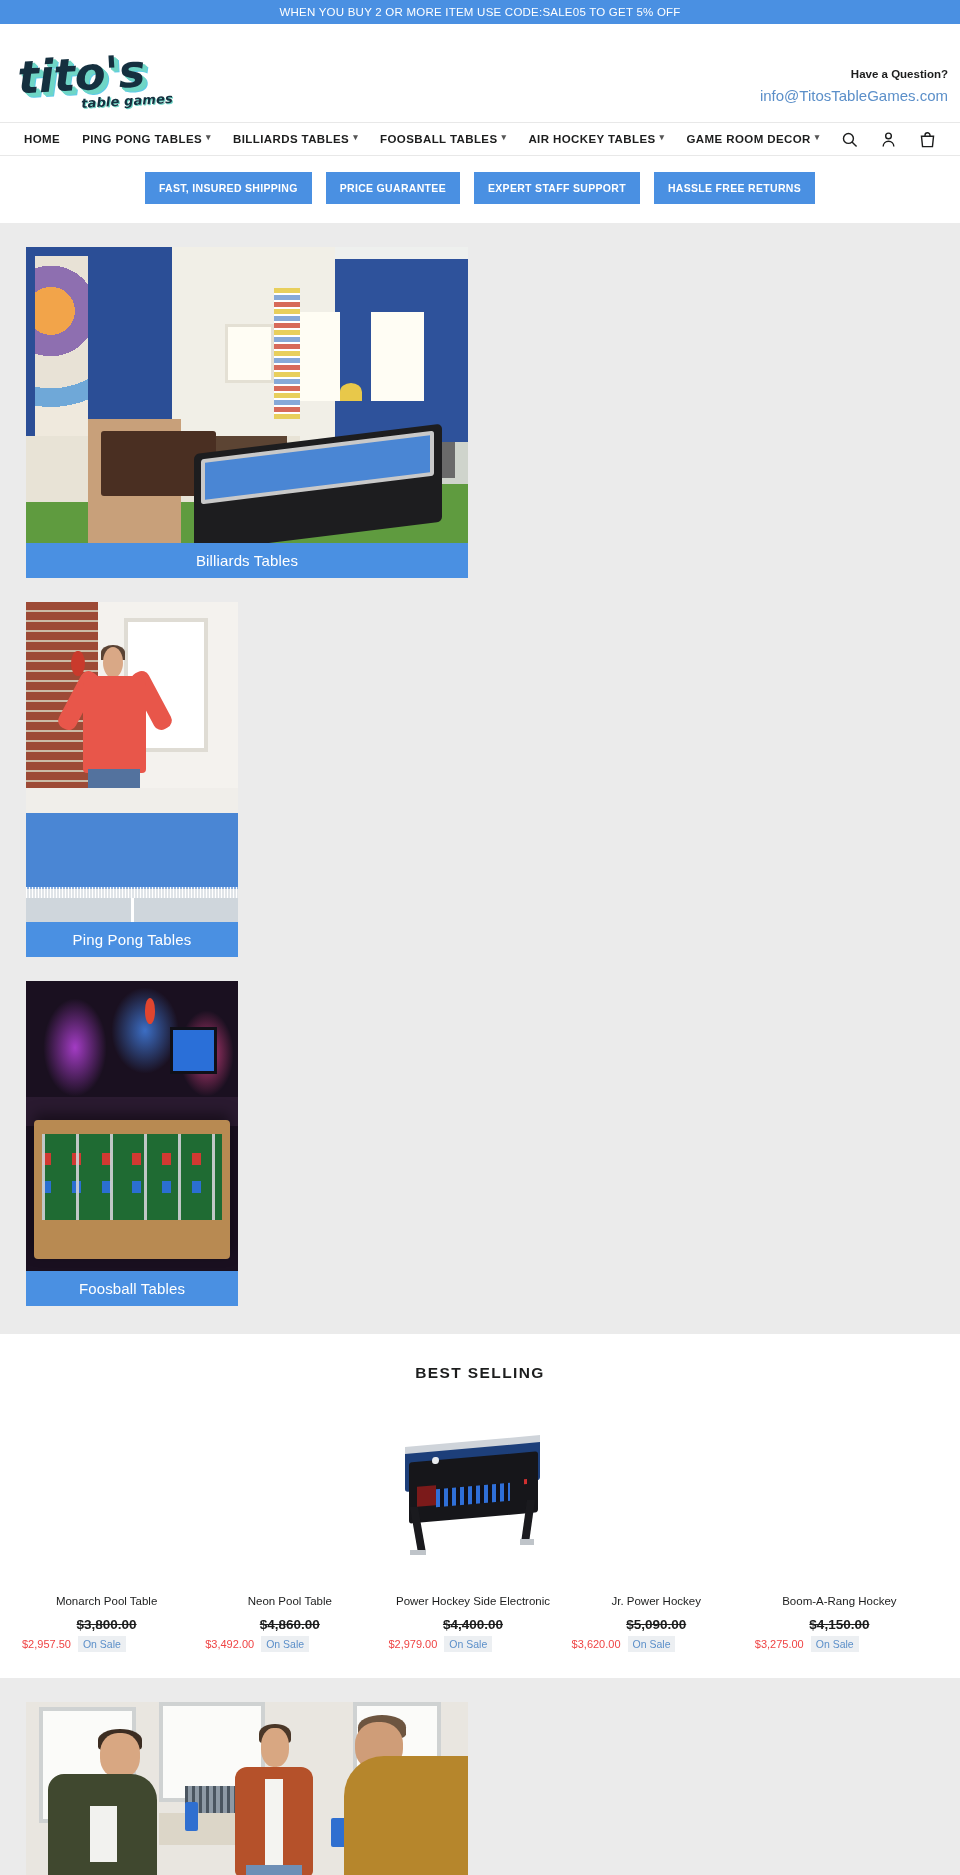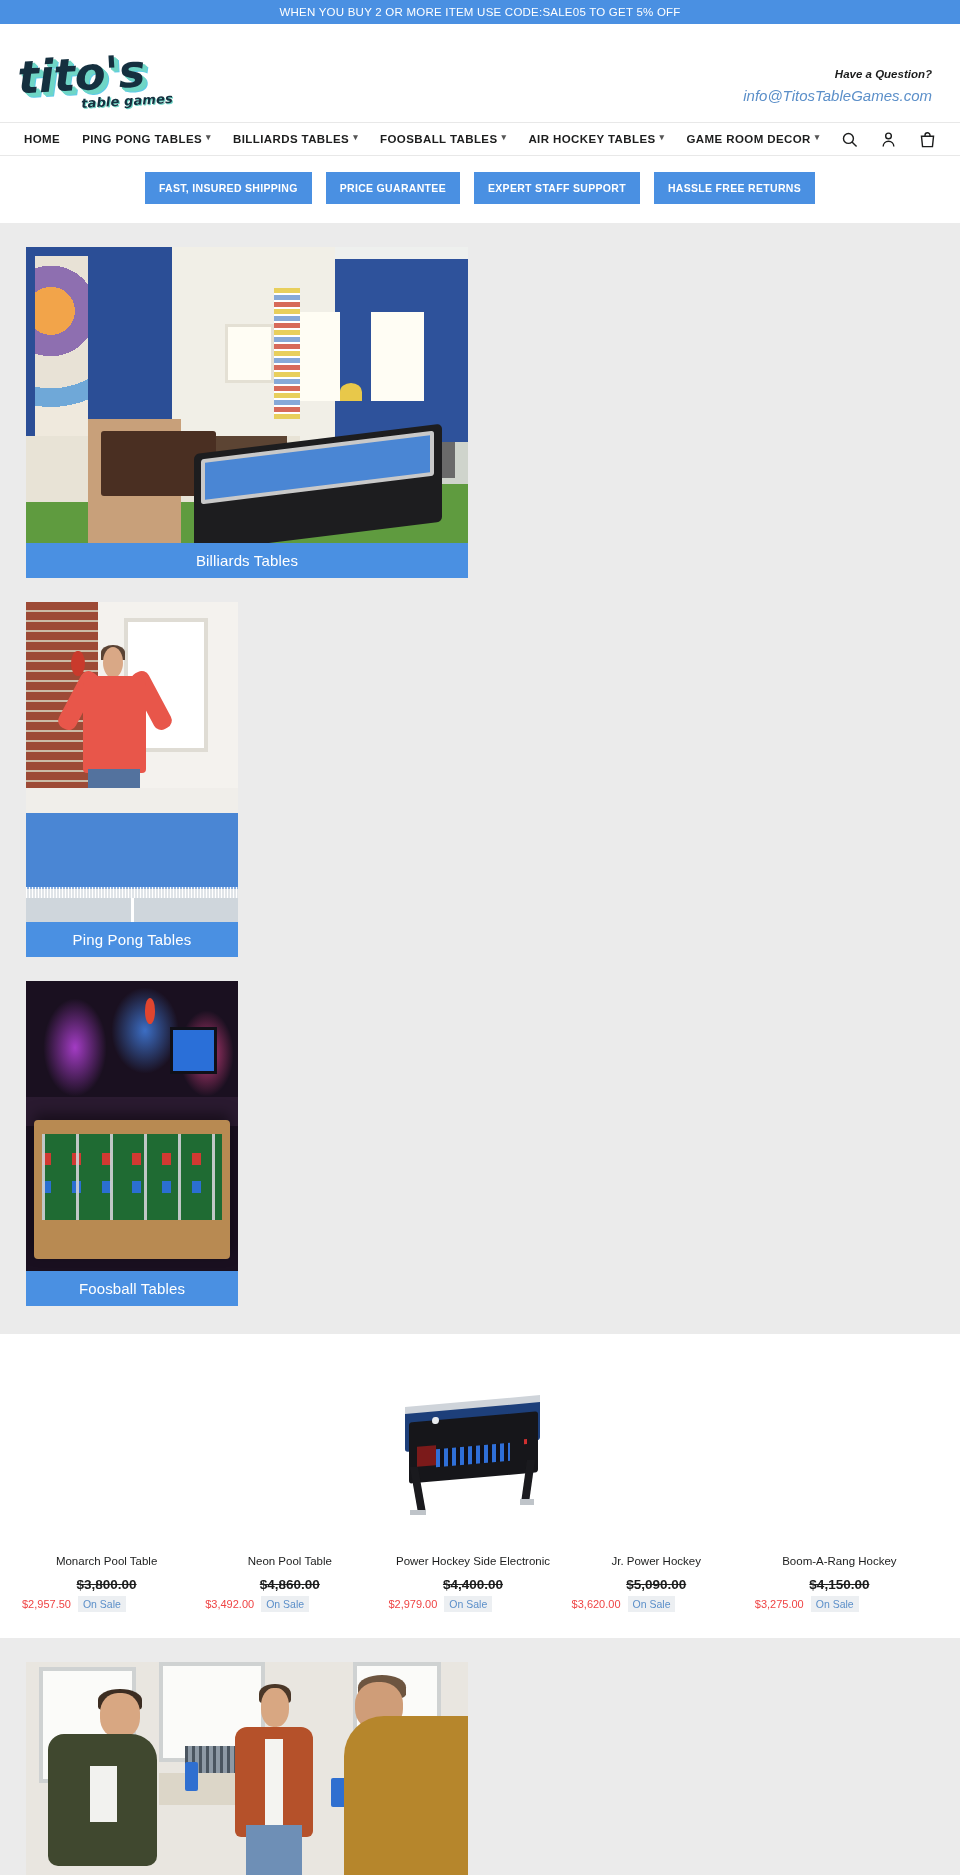--- a/index.html
+++ b/index.html
@@ -61,24 +61,23 @@
     font-family: "DejaVu Sans", sans-serif;
     font-size: 13px;
     font-weight: 900;
     font-style: italic;
     color: #15303f;
     letter-spacing: .01em;
     text-shadow: 1px 1px 0 #6fd6c6;
   }
   .contact {
     position: absolute;
-    right: 28px;
+    right: 12px;
     top: 42px;
     text-align: right;
-    font-style: italic;
   }
   .contact-q {
     font-size: 11.5px;
     color: #1c1d1d;
     font-weight: 700;
     line-height: 1.5;
   }
   .contact-mail {
     font-size: 15px;
     color: #5b8fc9;
@@ -475,20 +474,21 @@
             </div>
           </div>
         </div>
       </div>
       <div class="coll-label">Foosball Tables</div>
     </div>
 
   </div>
 
   <div class="best-section">
+    <div class="best-title">BEST SELLING</div>
     <div class="product-row">
 
       <div class="product">
         <div class="prod-img"></div>
         <div class="prod-title">Monarch Pool Table</div>
         <div class="price-old">$3,800.00</div>
         <div class="price-line">
           <span class="price-new">$2,957.50</span>
           <span class="badge-sale">On Sale</span>
         </div>

